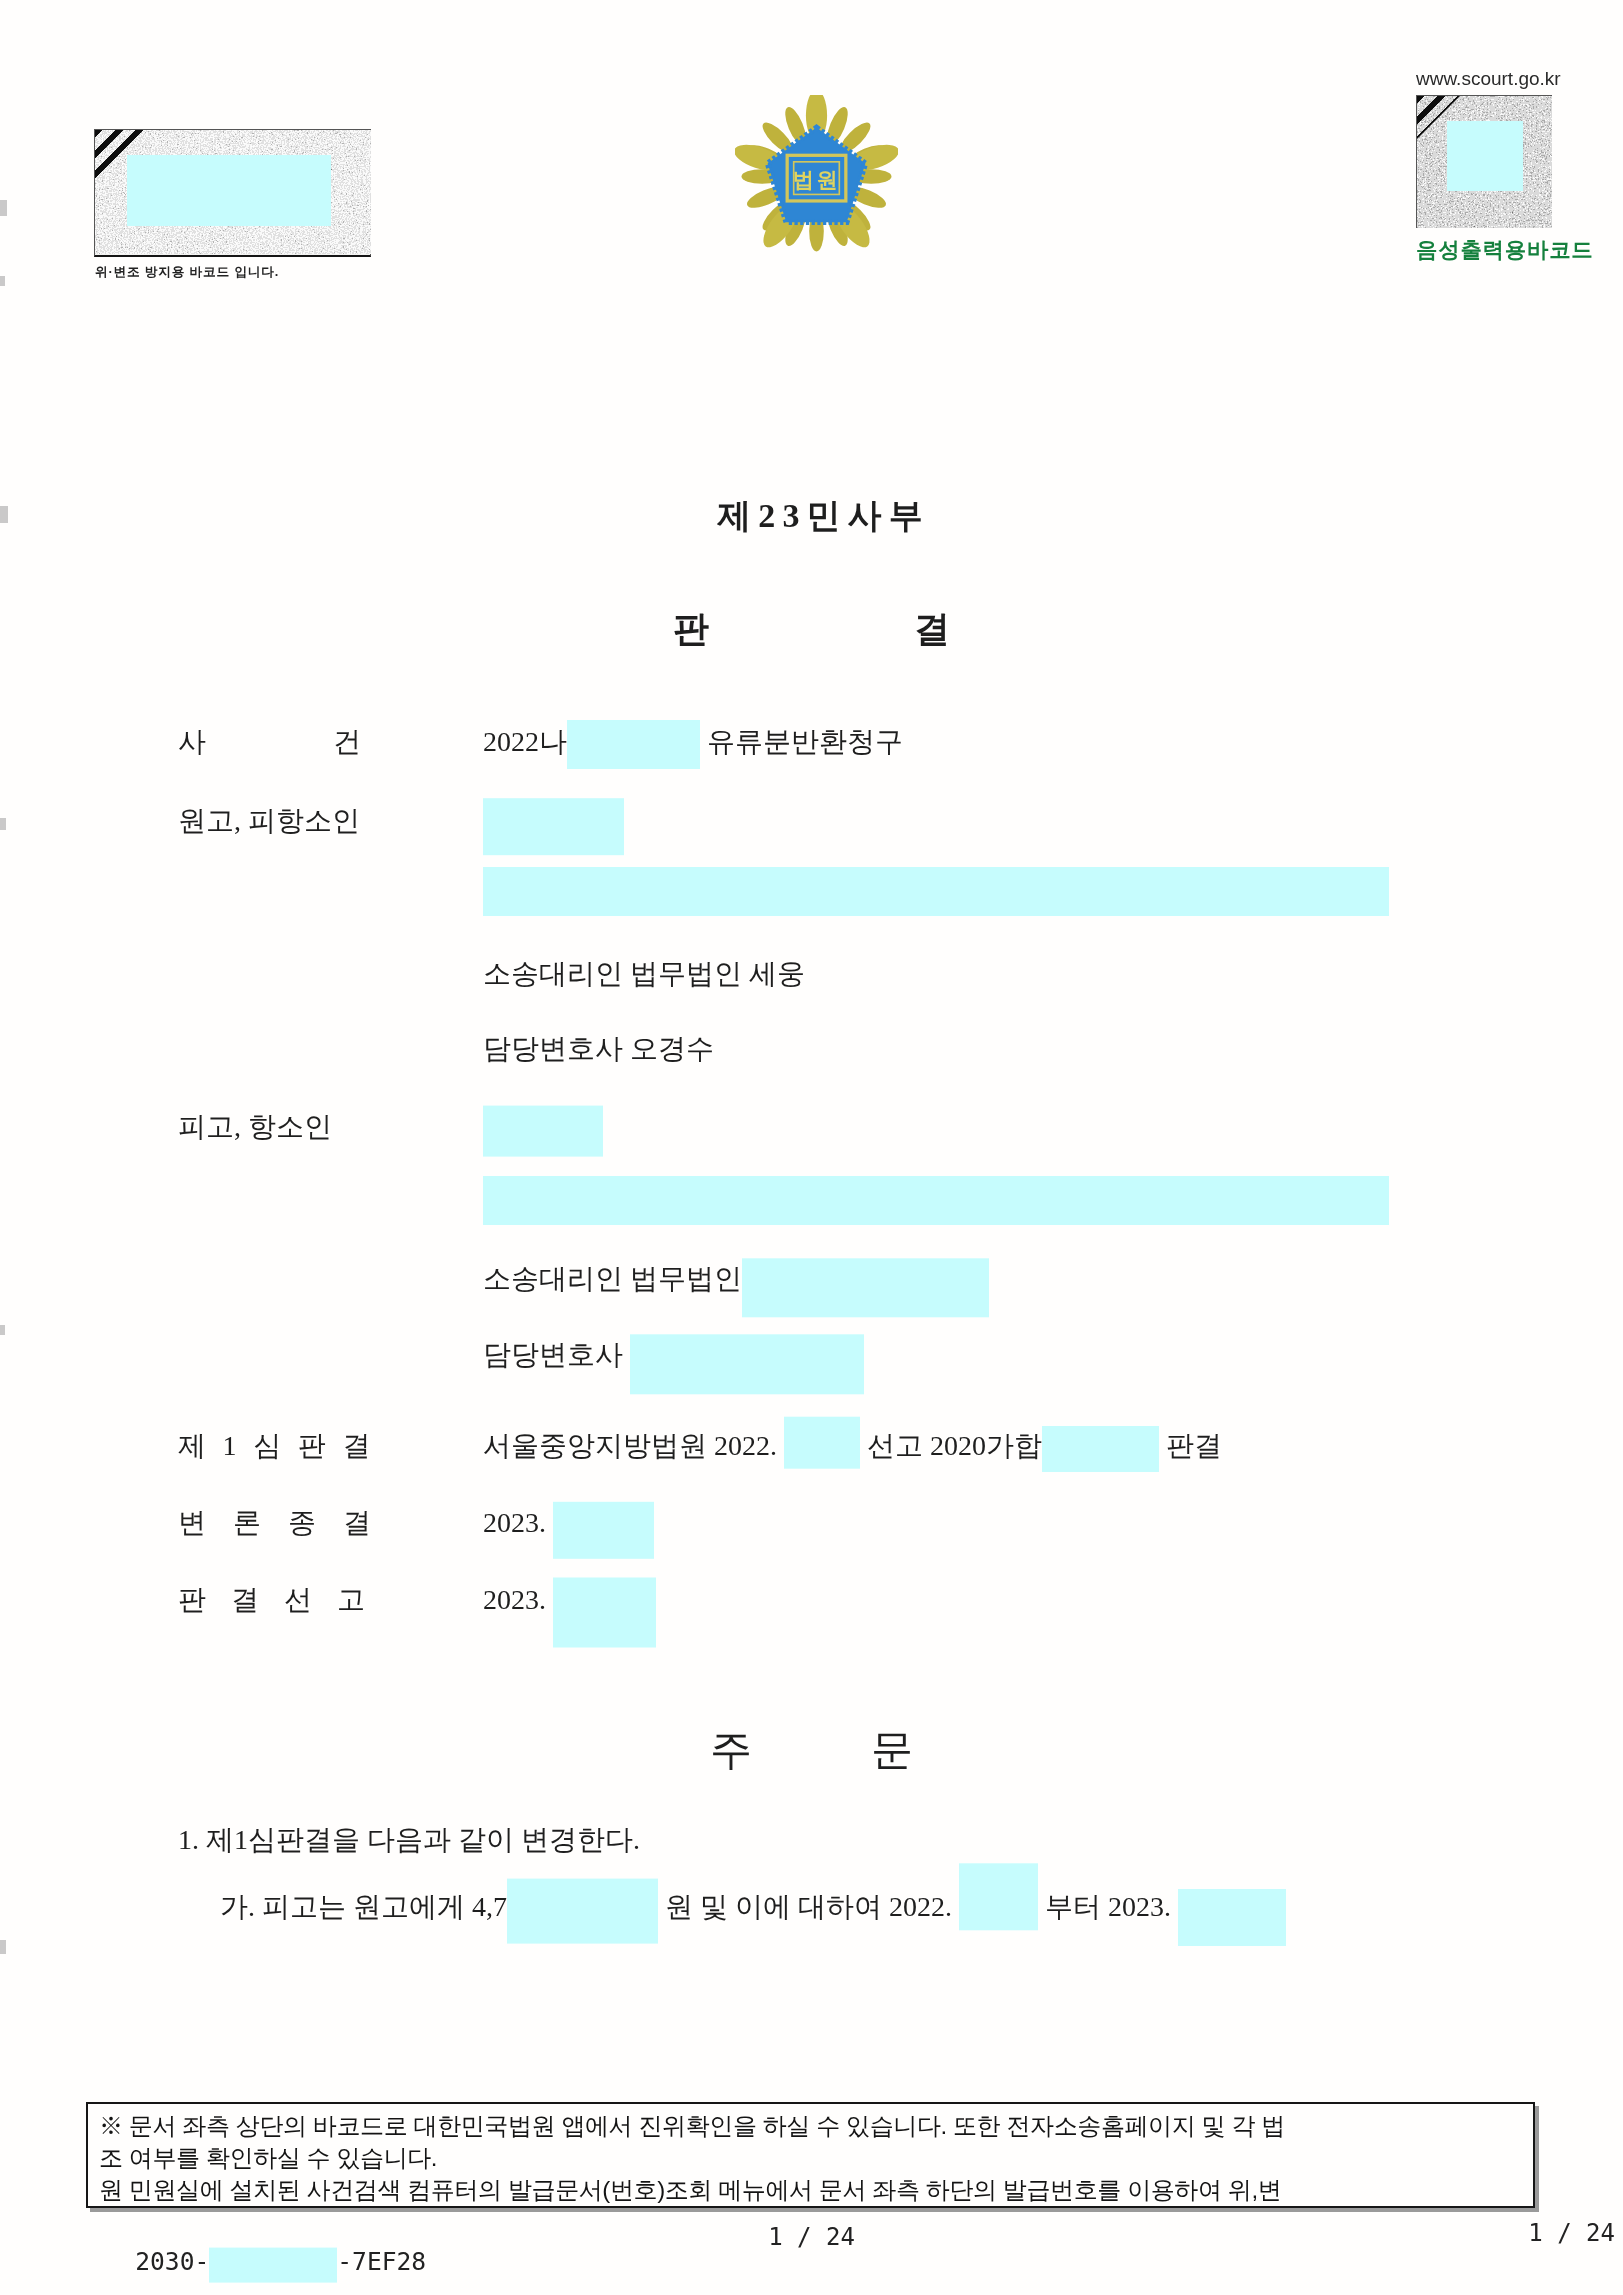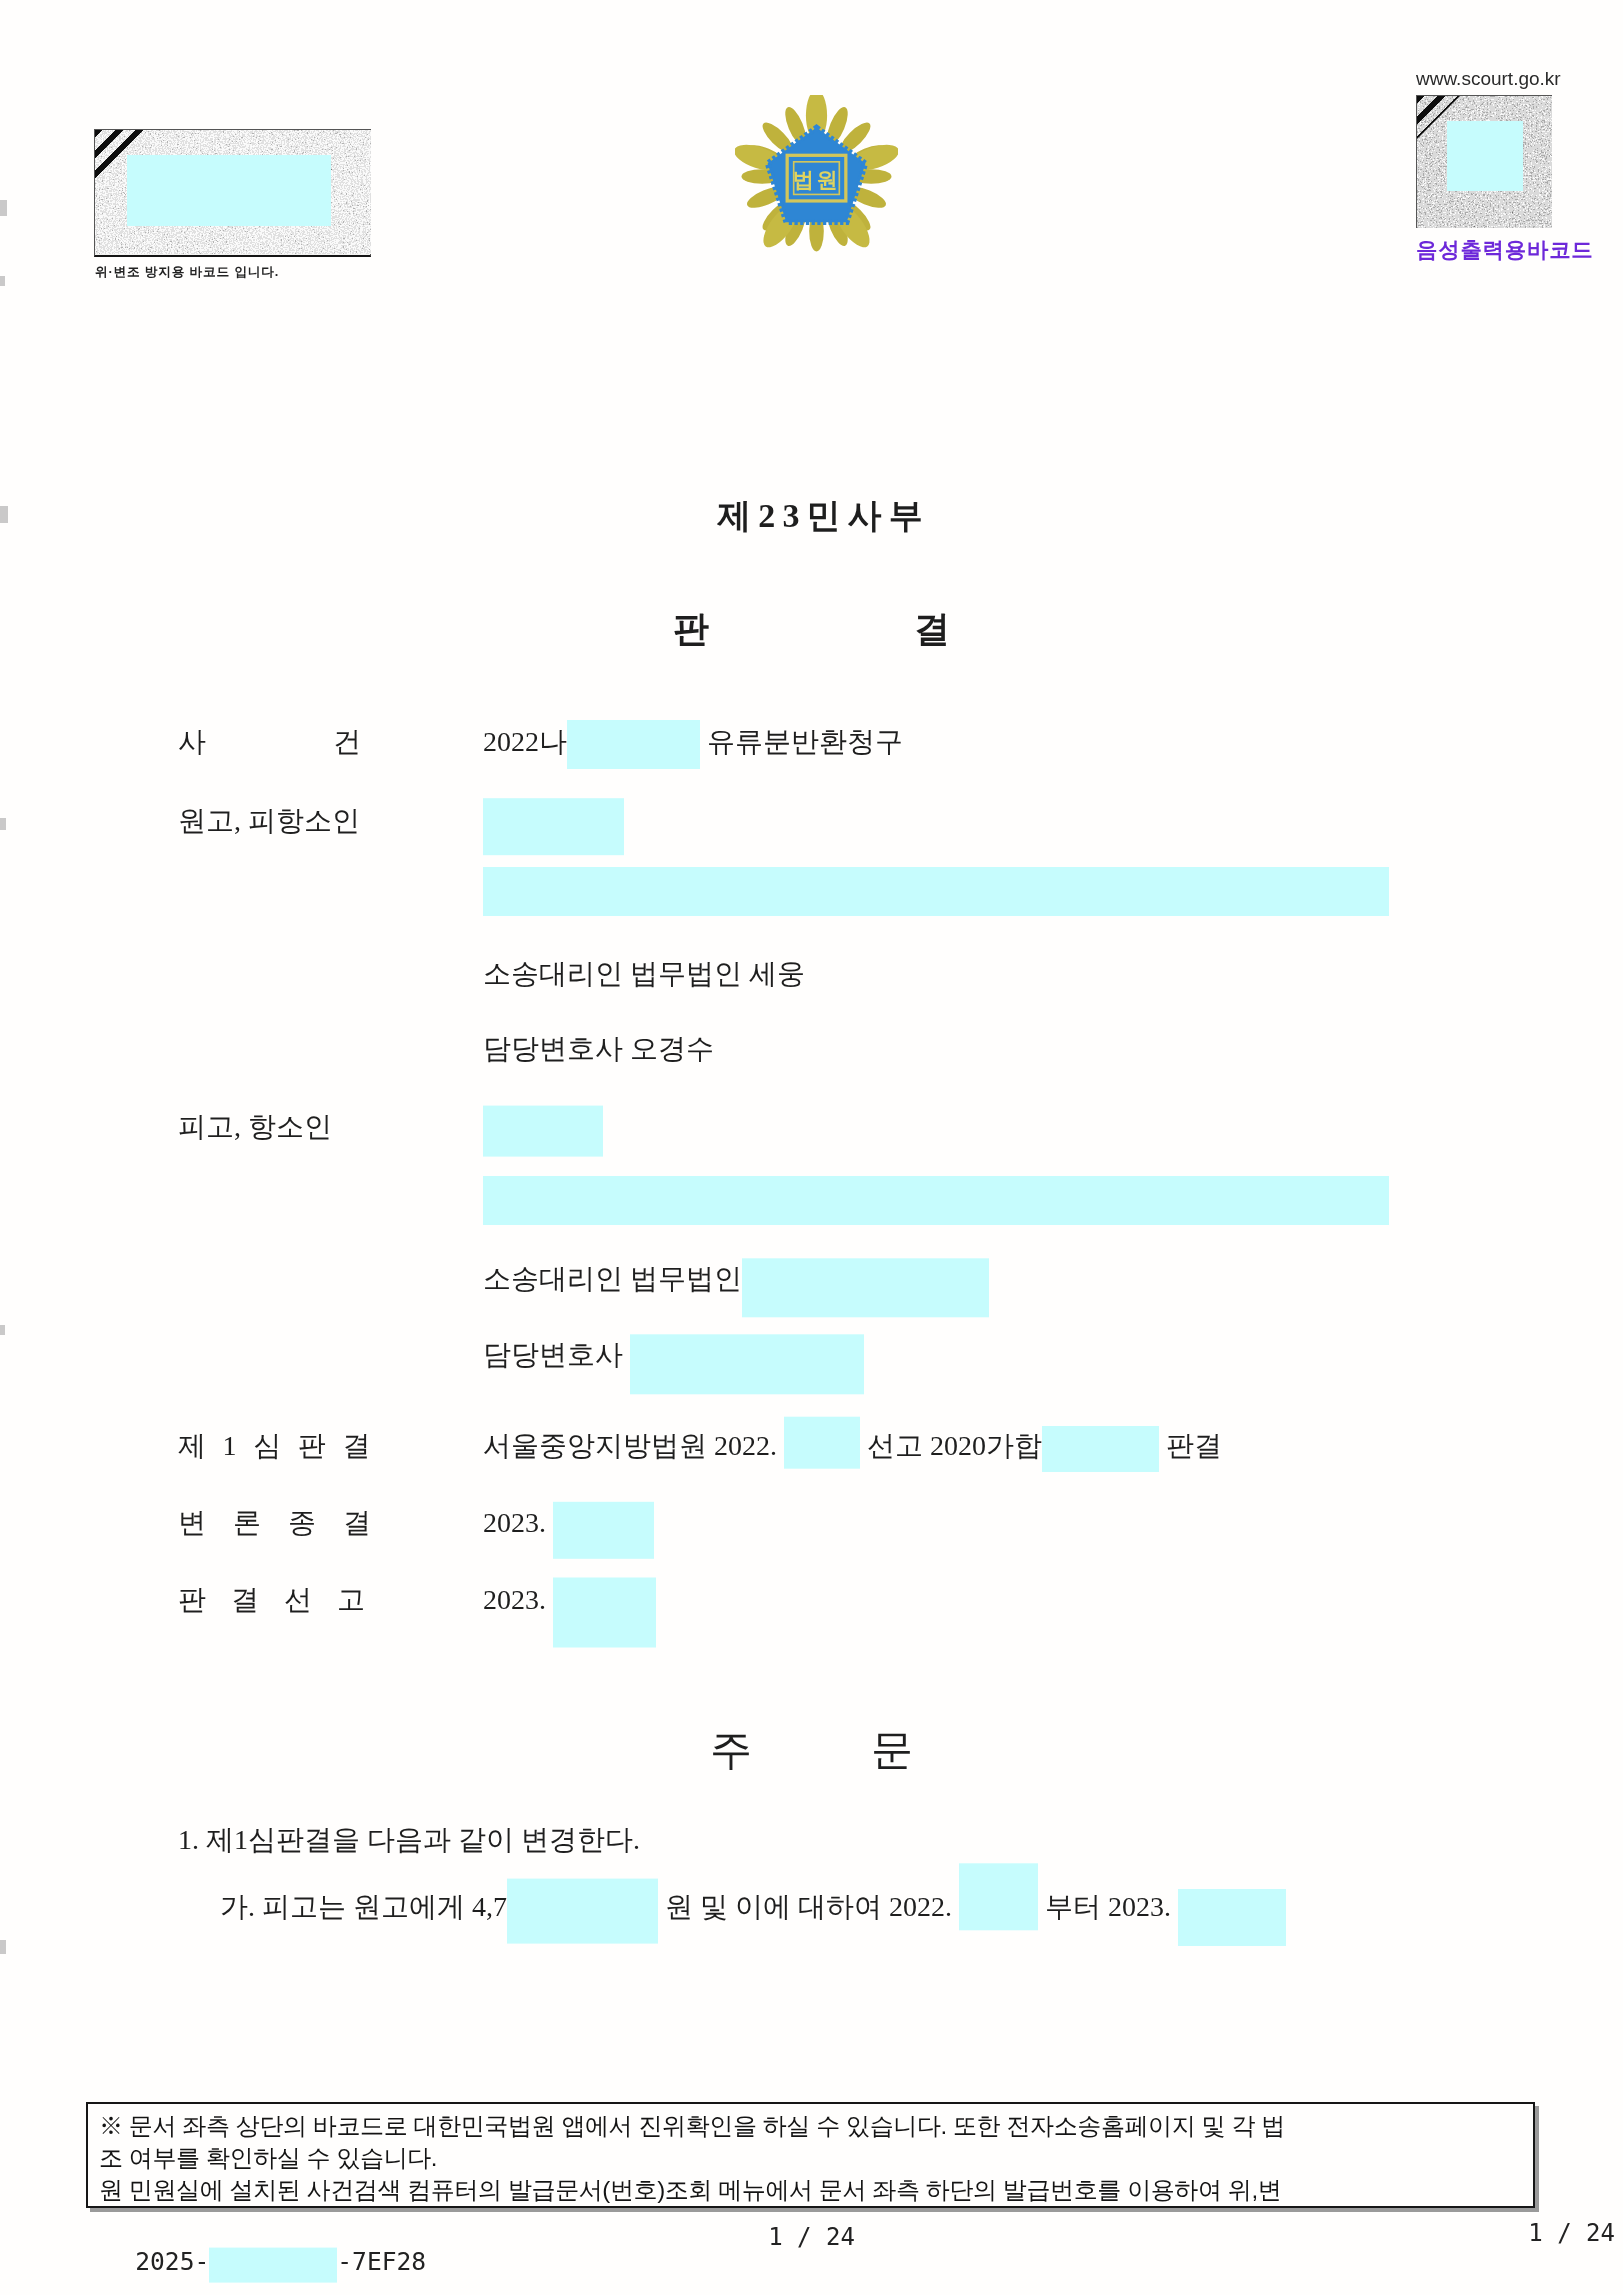--- a/index.html
+++ b/index.html
@@ -38,21 +38,21 @@
     font-family:"Liberation Sans", sans-serif; font-size:19px; color:#2a2a2a;
     letter-spacing:0px; white-space:nowrap;
   }
   .qr-block {
     position:absolute; left:1416px; top:95px; width:136px; height:133px;
     border:0.8px solid #555; box-sizing:border-box; background:#f2f2f0;
   }
   .qr-caption {
     position:absolute; left:1416px; top:235px;
     font-family:"Liberation Sans", sans-serif; font-weight:bold;
-    font-size:21.4px; letter-spacing:0.8px; color:#6d28d9; white-space:nowrap;
+    font-size:21.4px; letter-spacing:0.8px; color:#15803d; white-space:nowrap;
   }
 
   
   .center-line { position:absolute; left:0; width:100%; text-align:center; white-space:pre; }
   .title-court    { top:382px; font-size:37px; font-weight:bold; letter-spacing:19px; margin-right:-19px; }
   .title-division { top:493px; font-size:34px; font-weight:bold; letter-spacing:7.1px;padding-left:12px; }
   .title-judgment { top:605px; font-size:36px; font-weight:bold; letter-spacing:205px; text-indent:205px; }
   .order-heading  { top:1722px; font-size:42px; font-weight:normal; letter-spacing:119px; text-indent:119px; }
 
   
@@ -195,21 +195,21 @@
   <div class="center-line order-heading">주문</div>
   <div class="order-item1">1. 제1심판결을 다음과 같이 변경한다.</div>
   <div class="order-item1a" id="order-line-a"><span>가. 피고는 원고에게 4,7</span><span class="redaction" style="width: 151px; height: 65px; vertical-align: middle; margin: -15px 0px; transform: translateY(1.6px);"></span><span> 원 및 이에 대하여 2022. </span><span class="redaction" style="width: 79px; height: 67px; vertical-align: middle; margin: -16px 0px; transform: translateY(-12.7px);"></span><span> 부터 2023. </span><span class="redaction" style="width: 108px; height: 57px; vertical-align: middle; margin: -11px 0px; transform: translateY(8px);"></span></div>
 
   <div class="notice-box" id="notice-box">
       <div>※ 문서 좌측 상단의 바코드로 대한민국법원 앱에서 진위확인을 하실 수 있습니다. 또한 전자소송홈페이지 및 각 법</div>
       <div>조 여부를 확인하실 수 있습니다.</div>
       <div>원 민원실에 설치된 사건검색 컴퓨터의 발급문서(번호)조회 메뉴에서 문서 좌측 하단의 발급번호를 이용하여 위,변</div>
     </div>
   <div class="doc-number">
-    <span>2025-</span><span class="redaction"></span><span>-7EF28</span>
+    <span>2030-</span><span class="redaction"></span><span>-7EF28</span>
   </div>
   <div class="page-num-center">1 / 24</div>
   <div class="page-num-right">1 / 24</div>
 
   <div class="edge-mark" style="top:200px; width:7.1px; height:16px;"></div>
   <div class="edge-mark" style="top:276px; width:4.8px; height:10.3px;"></div>
   <div class="edge-mark" style="top:506px; width:8px; height:17.4px;"></div>
   <div class="edge-mark" style="top:818px; width:5.5px; height:12px;"></div>
   <div class="edge-mark" style="top:1325px; width:4.8px; height:10.3px;"></div>
   <div class="edge-mark" style="top:1940px; width:6.3px; height:13.5px;"></div>

